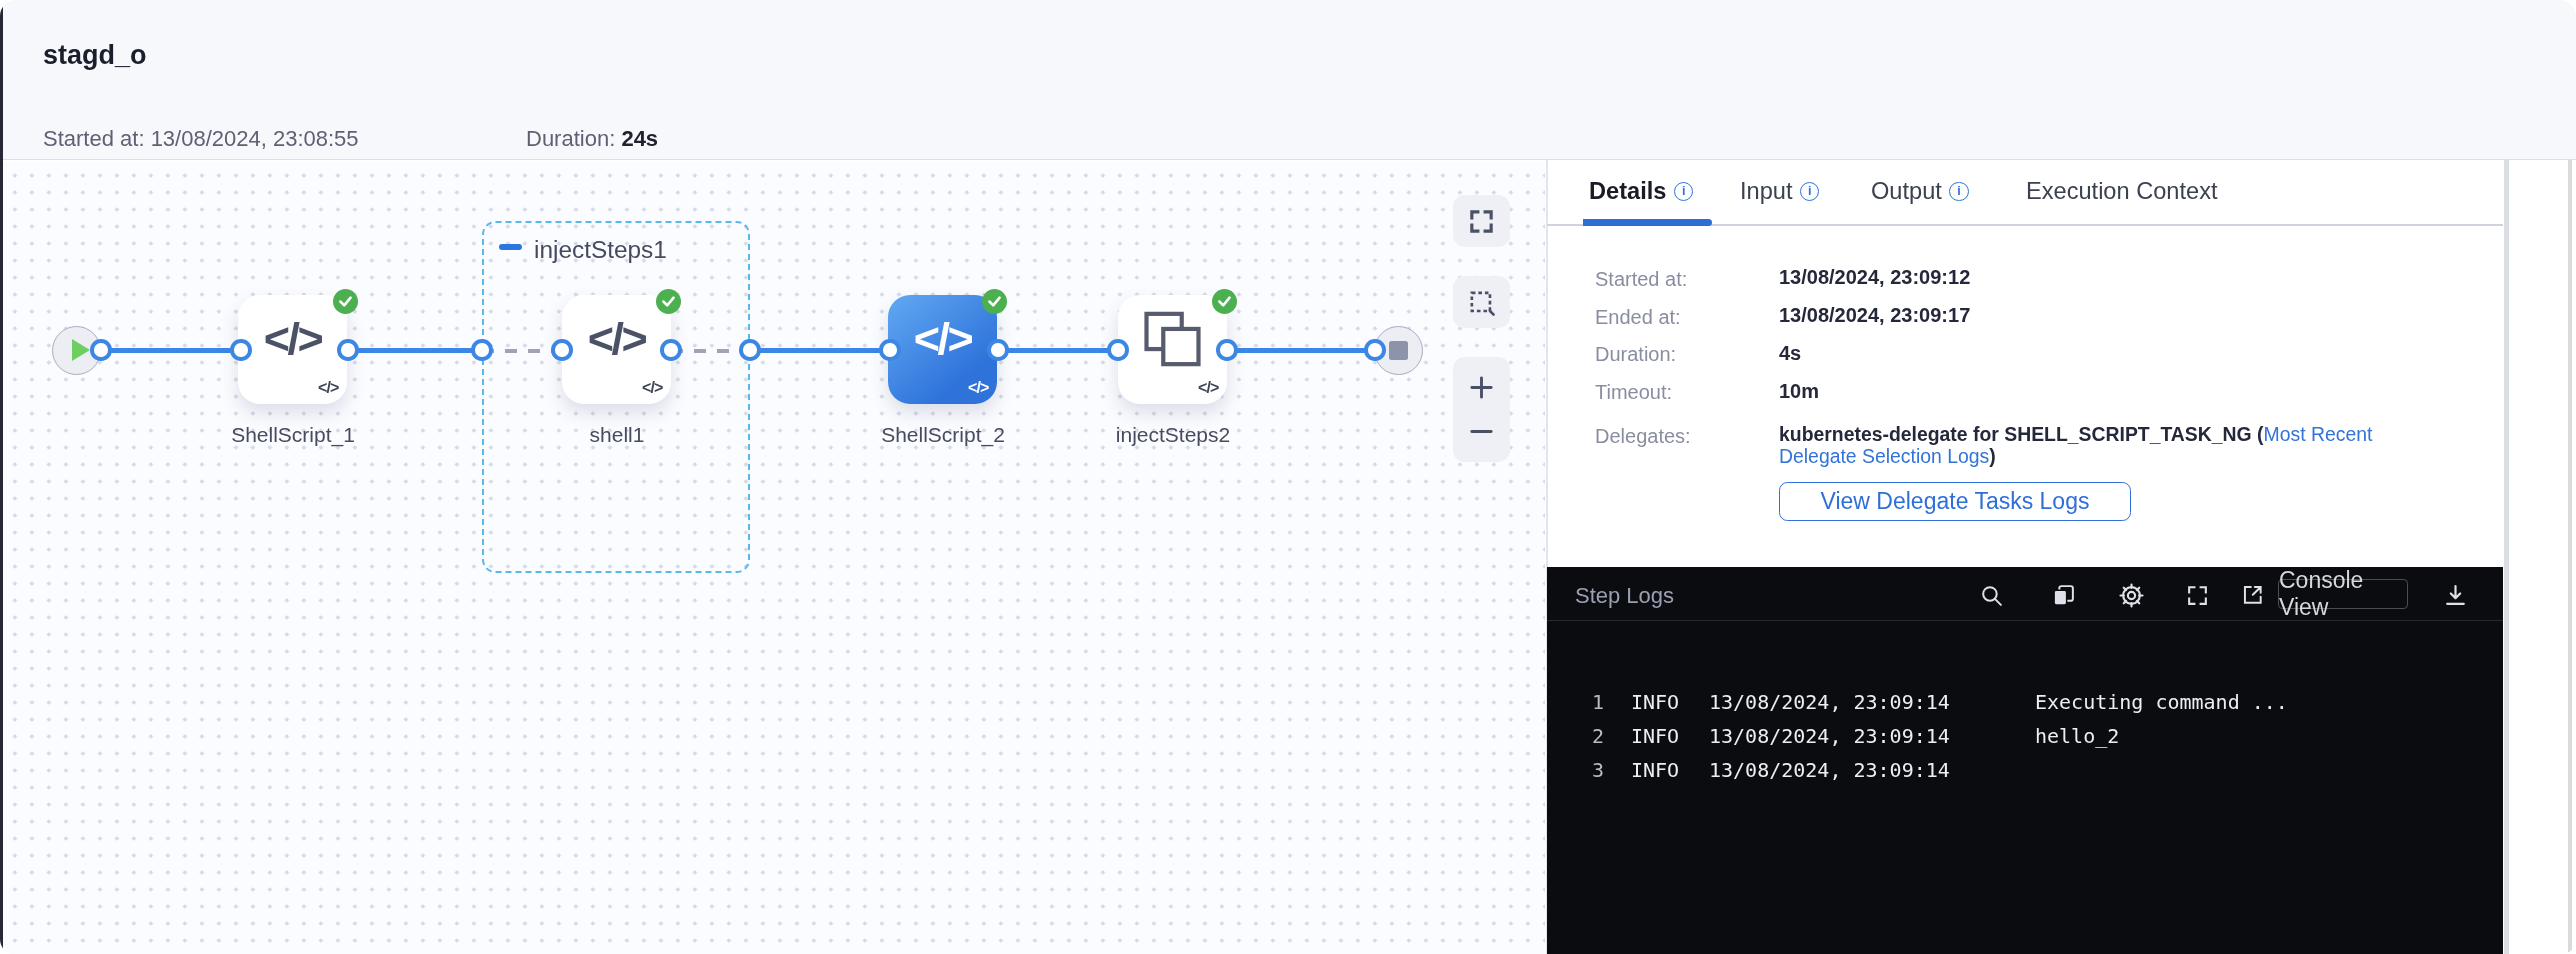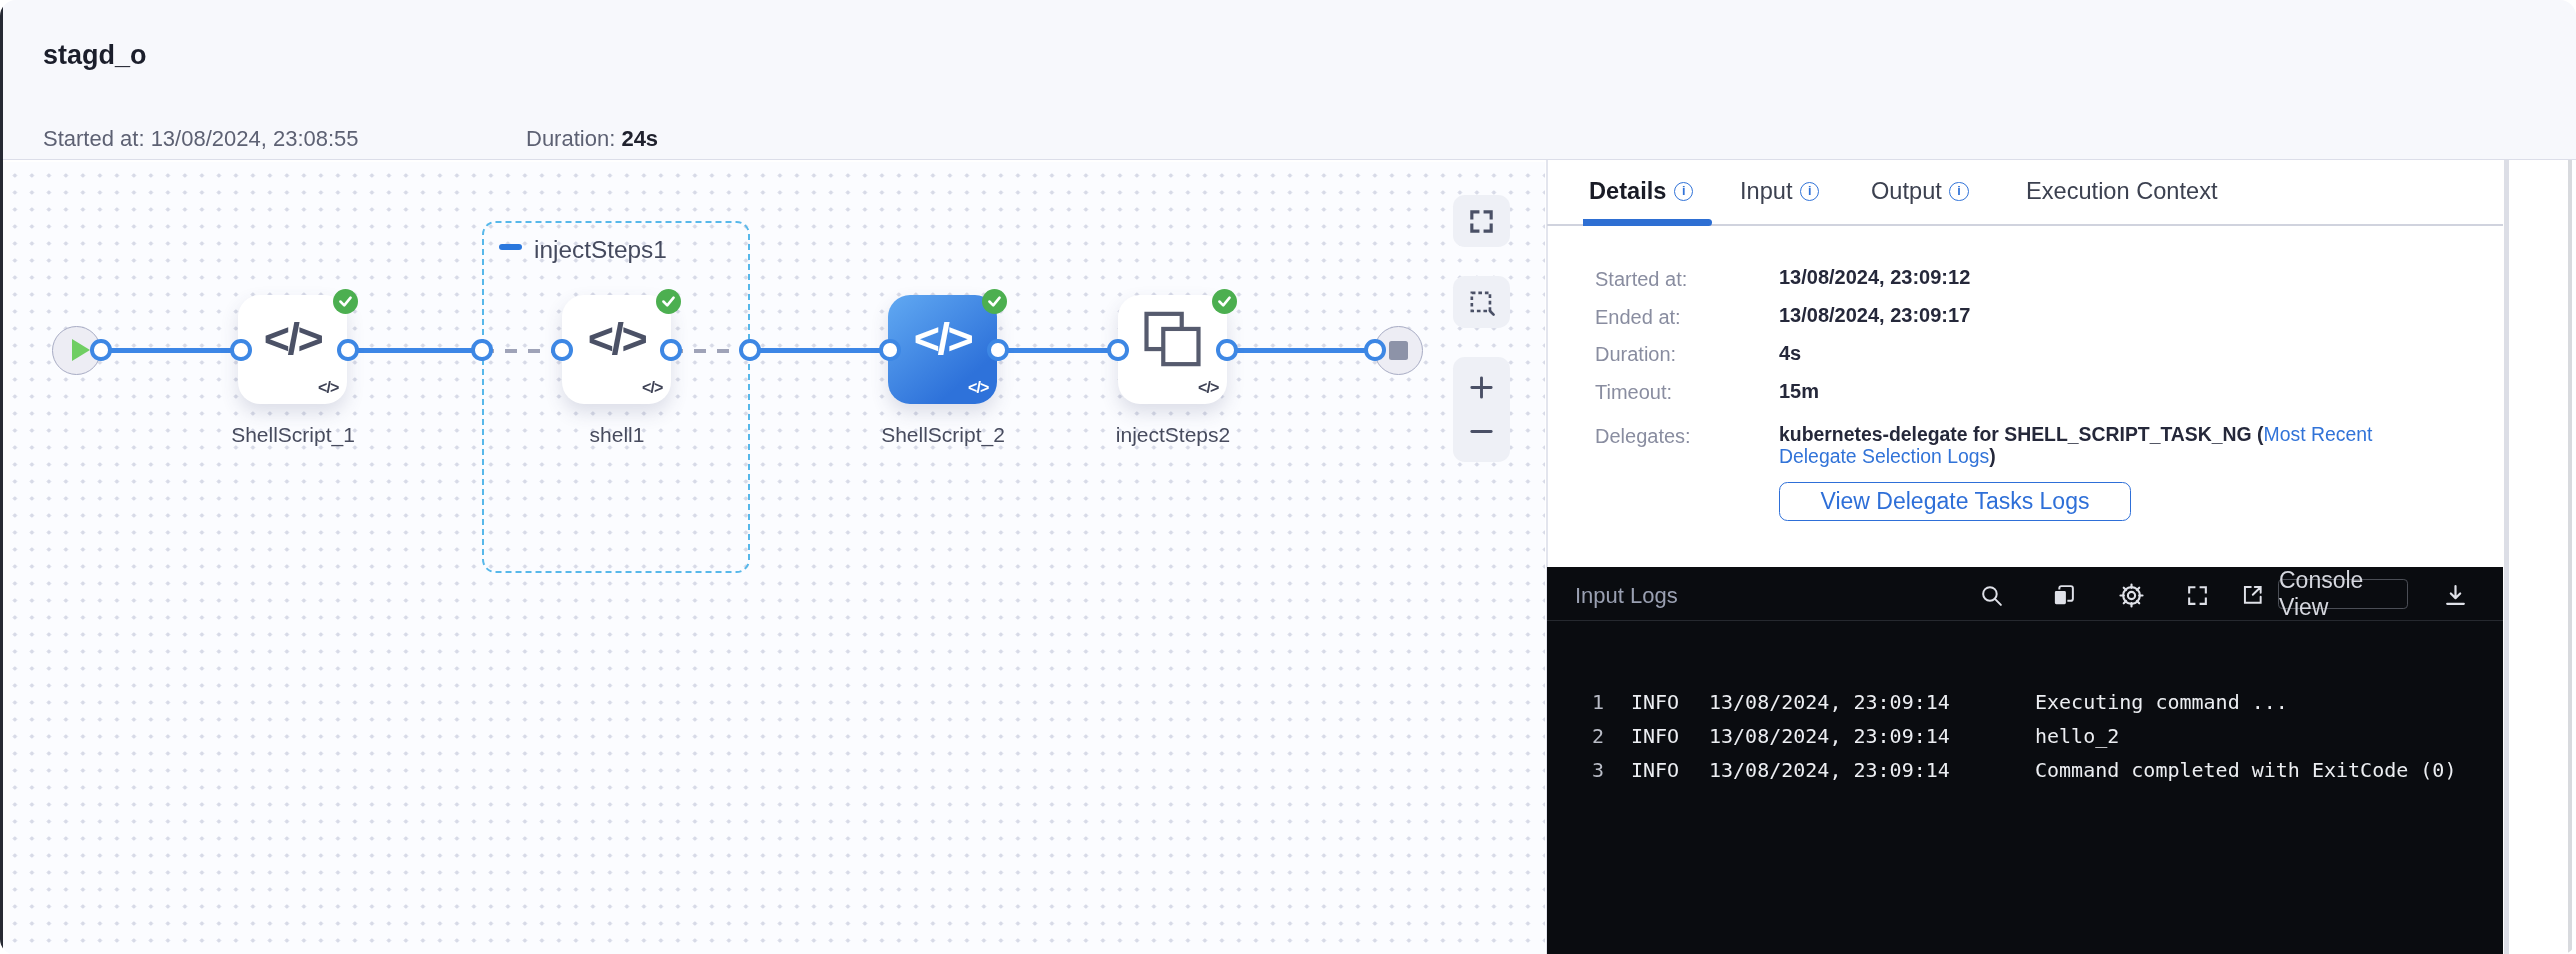--- a/index.html
+++ b/index.html
@@ -227,36 +227,36 @@
     </div>
     <div class="abs tab-underline"></div>
 
     <div class="abs drow-label" style="top:268px;">Started at:</div>
     <div class="abs drow-value" style="top:266px;">13/08/2024, 23:09:12</div>
     <div class="abs drow-label" style="top:306px;">Ended at:</div>
     <div class="abs drow-value" style="top:304px;">13/08/2024, 23:09:17</div>
     <div class="abs drow-label" style="top:343px;">Duration:</div>
     <div class="abs drow-value" style="top:342px;">4s</div>
     <div class="abs drow-label" style="top:381px;">Timeout:</div>
-    <div class="abs drow-value" style="top:380px;">15m</div>
+    <div class="abs drow-value" style="top:380px;">10m</div>
 
     <div class="abs drow-label" style="top:425px;">Delegates:</div>
     <div class="abs delegates-value"><span>kubernetes-delegate for SHELL_SCRIPT_TASK_NG (</span><a>Most Recent Delegate Selection Logs</a><span>)</span></div>
 
     <div class="abs view-logs-btn">View Delegate Tasks Logs</div>
   </div>
 
   <div class="abs gutter-a"></div>
   <div class="abs gutter-b"></div>
 
   <div>
     <div class="abs logs-panel">
       <div class="logs-header"></div>
     </div>
-    <div class="abs logs-title">Input Logs</div>
+    <div class="abs logs-title">Step Logs</div>
 
     <div class="abs log-icon" style="left:1976px;">
       <svg width="25" height="25" viewBox="0 0 24 24" fill="none" stroke="#dfe1e8" stroke-width="1.9" stroke-linecap="round">
           <circle cx="10.5" cy="10.5" r="6.5"></circle>
           <path d="M15.5 15.5L21 21"></path>
         </svg>
     </div>
     <div class="abs log-icon" style="left:2048px;">
       <svg width="25" height="25" viewBox="0 0 24 24">
           <rect x="8" y="3" width="13" height="14" rx="2" fill="none" stroke="#dfe1e8" stroke-width="1.9"></rect>
@@ -298,18 +298,17 @@
     <div class="abs log-line" style="left:0;top:724px;width:2576px;">
       <span class="ln-num">2</span>
       <span class="ln-level">INFO</span>
       <span class="ln-time">13/08/2024, 23:09:14</span>
       <span class="ln-msg">hello_2</span>
     </div>
     <div class="abs log-line" style="left:0;top:758px;width:2576px;">
       <span class="ln-num">3</span>
       <span class="ln-level">INFO</span>
       <span class="ln-time">13/08/2024, 23:09:14</span>
-      <span class="ln-msg">Command completed with ExitCode (0)</span>
     </div>
   </div>
 
 </div>
 
 
 </body></html>

